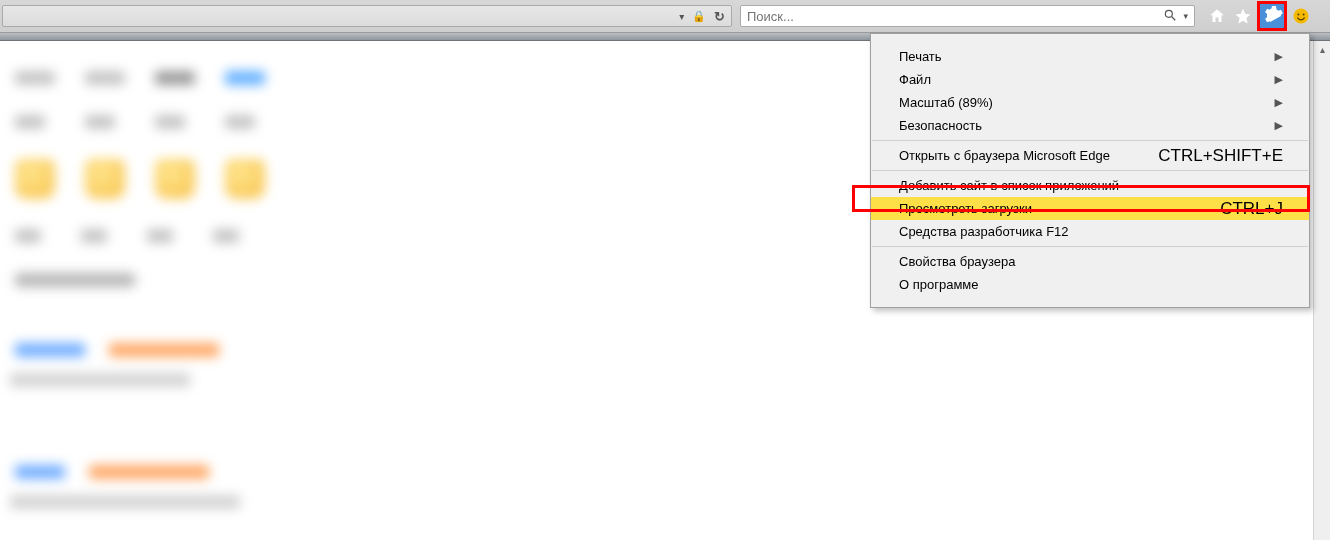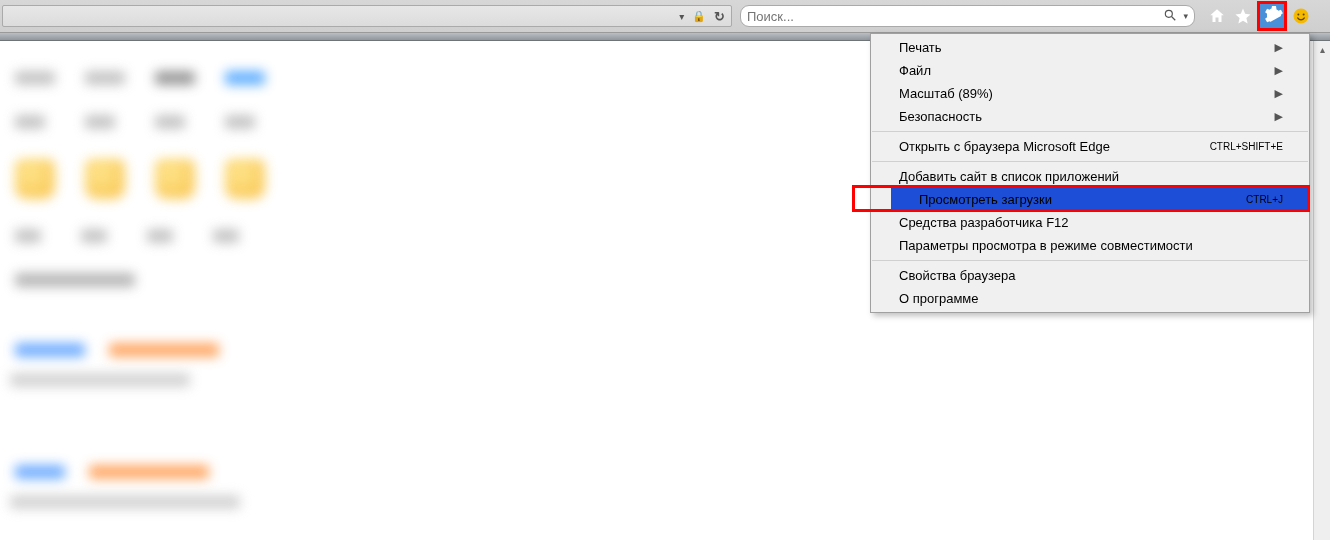--- a/index.html
+++ b/index.html
@@ -31,21 +31,21 @@
   .addr-dropdown::after{content:"▾";}
   .addr-lock::after{content:"🔒"; font-size:11px;}
   .addr-refresh::after{content:"↻"; font-size:13px; font-weight:bold;}
   .search-box {
     margin-left: 8px;
     height: 22px;
     flex: 1 1 auto;
     max-width: 455px;
     background: #fff;
     border: 1px solid #aaa;
-    border-radius: 9px;
+    border-radius: 2px;
     display: flex;
     align-items: center;
     padding: 0 6px;
     color: #777;
     font-size: 13px;
     position: relative;
   }
   .search-box input {
     border: none; outline: none; flex: 1; font-size: 13px; color: #333; background: transparent;
   }
@@ -98,38 +98,37 @@
   .menu {
     position: absolute;
     top: 33px;
     right: 20px;
     width: 440px;
     background: #f0f0f0;
     border: 1px solid #a0a0a0;
     box-shadow: 3px 3px 6px rgba(0,0,0,0.25);
     font-size: 13px;
     color: #000;
-    padding: 2px 0;
+    padding: 11px 0;
     z-index: 50;
   }
   .menu-item {
     display: flex;
     align-items: center;
     height: 23px;
     padding: 0 26px 0 28px;
     cursor: default;
     white-space: nowrap;
   }
   .menu-item .lbl { flex: 1; }
   .menu-item .chev { color:#555; font-size:11px; }
-  .menu-item .shortcut { color:#000; font-size:10px; }
+  .menu-item .shortcut { color:#000; font-size:17px; }
   .menu-sep { height:1px; background:#d0d0d0; margin:3px 1px; }
   .menu-item.highlight {
-    background:#1d4ed8;
-    margin-left:20px;
+    background:#fde047;
   }
   .red-outline {
     position:absolute;
     border:3px solid #ff0000;
     pointer-events:none;
     z-index:60;
   }
 
   
   .vscroll {
@@ -259,23 +258,20 @@
     <div class="menu-item">
       <span class="lbl">Добавить сайт в список приложений</span>
     </div>
     <div class="menu-item highlight">
       <span class="lbl">Просмотреть загрузки</span>
       <span class="shortcut">CTRL+J</span>
     </div>
     <div class="menu-item">
       <span class="lbl">Средства разработчика F12</span>
     </div>
-    <div class="menu-item">
-      <span class="lbl">Параметры просмотра в режиме совместимости</span>
-    </div>
     <div class="menu-sep"></div>
     <div class="menu-item">
       <span class="lbl">Свойства браузера</span>
     </div>
     <div class="menu-item">
       <span class="lbl">О программе</span>
     </div>
   </div>
 
 <div class="red-outline" id="red-row-outline" style="left: 852px; top: 185px; width: 458px; height: 27px;"></div>

